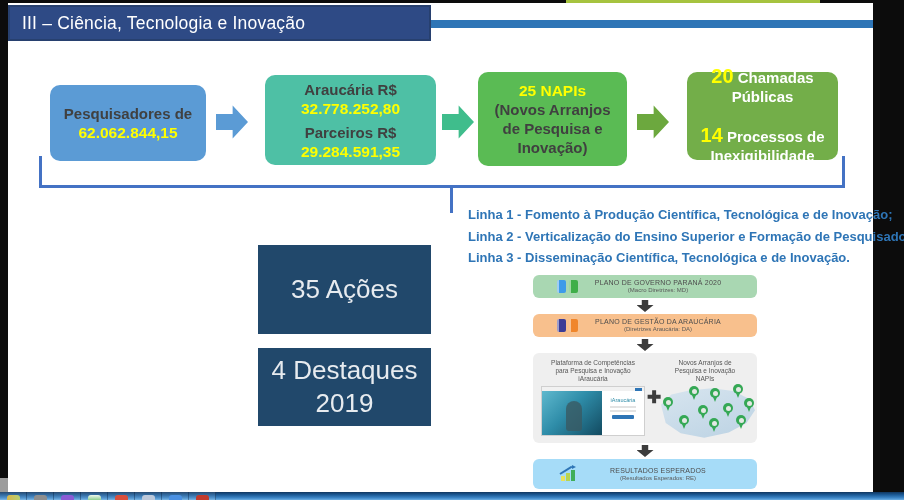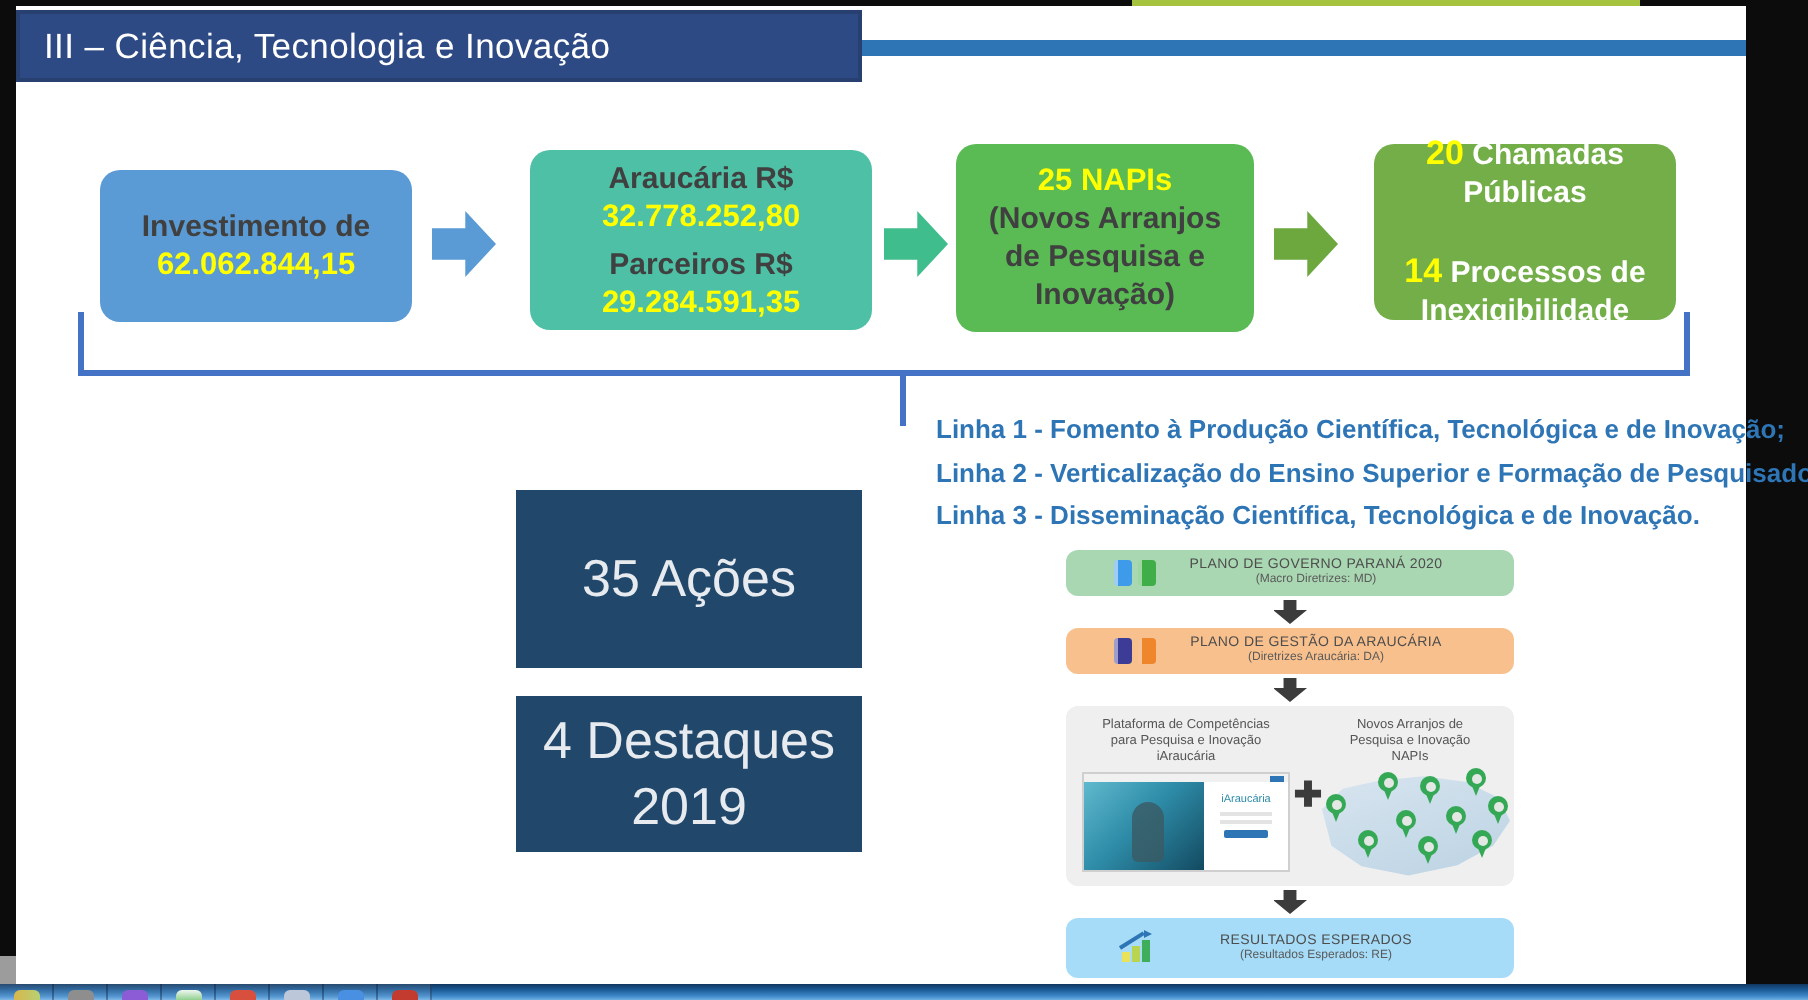--- a/index.html
+++ b/index.html
@@ -22,21 +22,21 @@
   .fbox { position:absolute; border-radius:10px; display:flex; flex-direction:column; align-items:center;
           justify-content:center; text-align:center; padding:4px 6px; }
   .fbox .w { color:#404040; font-weight:700; font-size:15px; line-height:19px; }
   .fbox .y { color:#FFFF00; font-weight:700; font-size:15.5px; line-height:19px; }
   .box1 { left:42px; top:82px; width:156px; height:76px; background:#5B9BD5; }
   .box2 { left:257px; top:72px; width:171px; height:90px; background:#4EC0A5; }
   .box2 .pair2 { margin-top:5px; }
   .box3 { left:470px; top:69px; width:149px; height:94px; background:#5ABB54; }
   .box3 .w { font-size:15px; }
   .box4 { left:679px; top:69px; width:151px; height:88px; background:#73AE49; }
-  .box4 .w, .box4 .yn { font-size:17px; font-weight:700; line-height:19px; }
+  .box4 .w, .box4 .yn { font-size:20px; font-weight:700; line-height:19px; }
   .box4 .yn { color:#FFFF00; }
   .box4 p { color:#fff; font-weight:700; font-size:15px; line-height:19px; }
   .box4 p + p { margin-top:20px; }
 
   .arrow-right { position:absolute; top:101px; width:32px; height:36px;
                  clip-path:polygon(0 28%, 52% 28%, 52% 4%, 100% 50%, 52% 96%, 52% 72%, 0 72%); }
   .ar1 { left:208px; background:#5B9BD5; }
   .ar2 { left:434px; background:#3FBD8C; }
   .ar3 { left:629px; background:#6CA83E; }
 
@@ -140,21 +140,21 @@
   <div class="border-gray-sliver"></div>
 
   <div class="slide">
 
     <div class="title-line"></div>
     <div class="titlebar">
       <span>III – Ciência, Tecnologia e Inovação</span>
     </div>
 
     <div class="fbox box1">
-      <div class="w">Investimento de</div>
+      <div class="w">Pesquisadores de</div>
       <div class="y">62.062.844,15</div>
     </div>
     <div class="arrow-right ar1"></div>
 
     <div class="fbox box2">
       <div class="w">Araucária R$</div>
       <div class="y">32.778.252,80</div>
       <div class="w pair2">Parceiros R$</div>
       <div class="y">29.284.591,35</div>
     </div>

